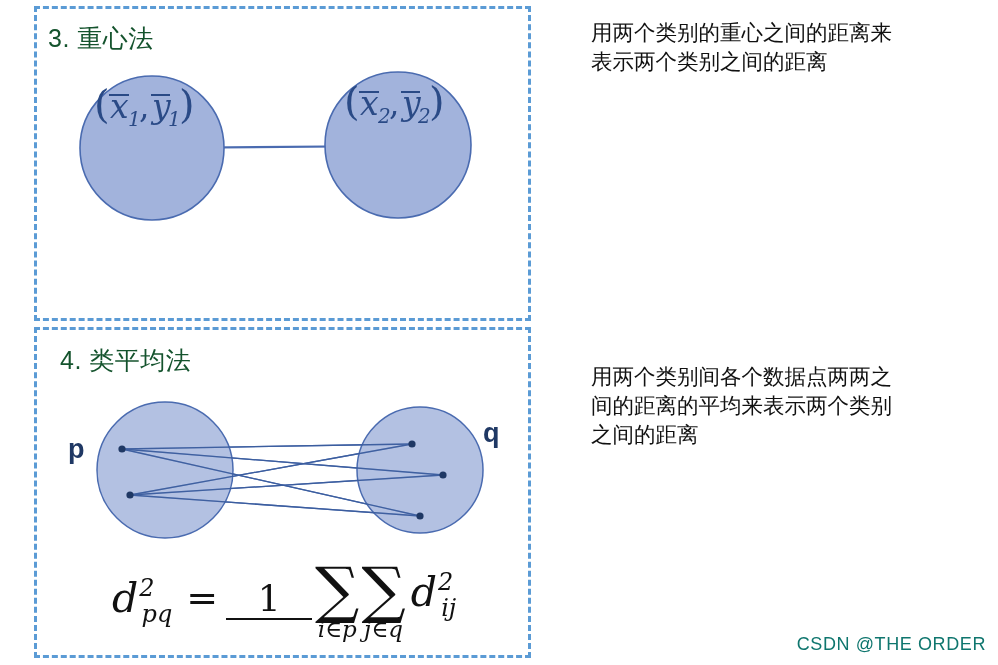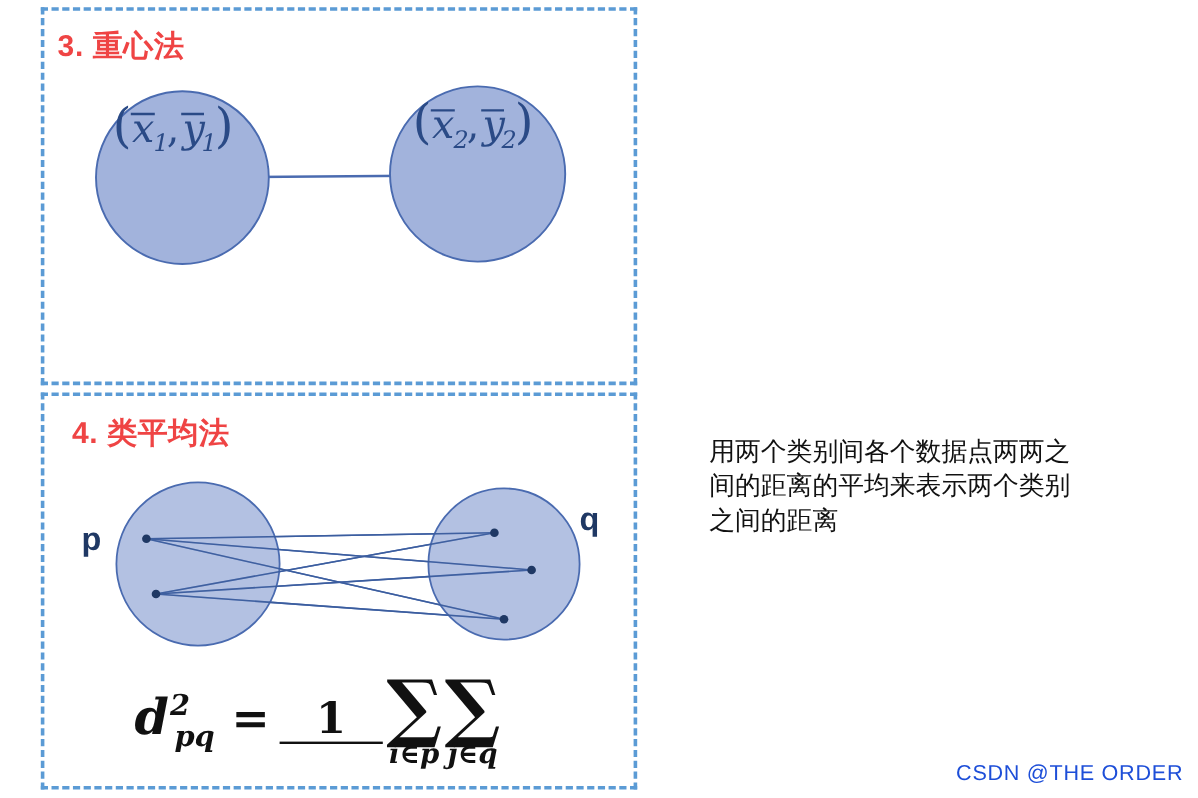--- a/index.html
+++ b/index.html
@@ -37,22 +37,22 @@
     top: 327px;
     width: 497px;
     height: 331px;
   }
 
   
   .section-title {
     position: absolute;
     font-family: "Liberation Sans", "DejaVu Sans", sans-serif;
     font-size: 25px;
-    font-weight: 700;
-    color: #ef4444;
+    font-weight: 400;
+    color: #14532d;
     letter-spacing: 0.5px;
     white-space: nowrap;
   }
   #title-centroid {
     left: 48px;
     top: 22px;
   }
   #title-average {
     left: 60px;
     top: 344px;
@@ -96,21 +96,20 @@
     position: absolute;
     left: 112px;
     top: 548px;
     width: 340px;
     height: 100px;
   }
   .math {
     font-family: "DejaVu Serif", "Liberation Serif", serif;
     font-style: italic;
     color: #111111;
-    font-weight: bold;
   }
   .math-row {
     display: flex;
     align-items: center;
     height: 100px;
   }
   .mvar {
     position: relative;
     font-size: 41px;
     display: inline-block;
@@ -199,21 +198,21 @@
     margin-left: 4px;
   }
 
   
   #watermark {
     position: absolute;
     right: 12px;
     bottom: 10px;
     font-family: "Liberation Sans", "DejaVu Sans", sans-serif;
     font-size: 18px;
-    color: #1d4ed8;
+    color: #0f766e;
     letter-spacing: 0.6px;
     white-space: nowrap;
     text-align: right;
   }
 </style>
 </head>
 <body>
 
 <div id="page">
 
@@ -244,20 +243,22 @@
       <line x1="325" y1="52" x2="345" y2="52" stroke="#2a4a86" stroke-width="2"></line>
       <text x="344" y="83" font-family="DejaVu Serif, Liberation Serif, serif" font-size="20" fill="#2a4a86" font-style="italic">2</text>
       <text x="355" y="75" font-family="DejaVu Serif, Liberation Serif, serif" font-size="33" fill="#2a4a86" font-style="normal">,</text>
       <text x="368" y="75" font-family="DejaVu Serif, Liberation Serif, serif" font-size="33" fill="#2a4a86" font-style="italic">y</text>
       <line x1="367" y1="52" x2="386" y2="52" stroke="#2a4a86" stroke-width="2"></line>
       <text x="384" y="83" font-family="DejaVu Serif, Liberation Serif, serif" font-size="20" fill="#2a4a86" font-style="italic">2</text>
       <text x="395" y="75" font-family="DejaVu Serif, Liberation Serif, serif" font-size="40" fill="#2a4a86" font-style="normal">)</text>
     </g>
   </svg>
 
+  <div class="explain" id="explain-centroid">用两个类别的重心之间的距离来
+表示两个类别之间的距离</div>
 
   <div class="section-box" id="box-average"></div>
 
   <div class="section-title" id="title-average">4. 类平均法</div>
 
   <svg class="diagram" id="diagram-average" width="497" height="200" viewBox="0 0 497 200">
 
     <g stroke="#4a6bb0" stroke-width="1.3" fill="none">
       <line x1="88" y1="79" x2="378" y2="74"></line>
       <line x1="88" y1="79" x2="409" y2="105"></line>
@@ -307,18 +308,19 @@
         <span class="bar"></span>
       </span>
       <span class="sum">
         <span class="sig">∑</span>
         <span class="lim">i∈p</span>
       </span>
       <span class="sum">
         <span class="sig">∑</span>
         <span class="lim">j∈q</span>
       </span>
+      <span class="mvar dij"><span>d</span><span class="msup">2</span><span class="msub-tight">ij</span></span>
     </div>
   </div>
 
   <div id="watermark">CSDN @THE ORDER</div>
 
 </div>
 
 </body></html>

